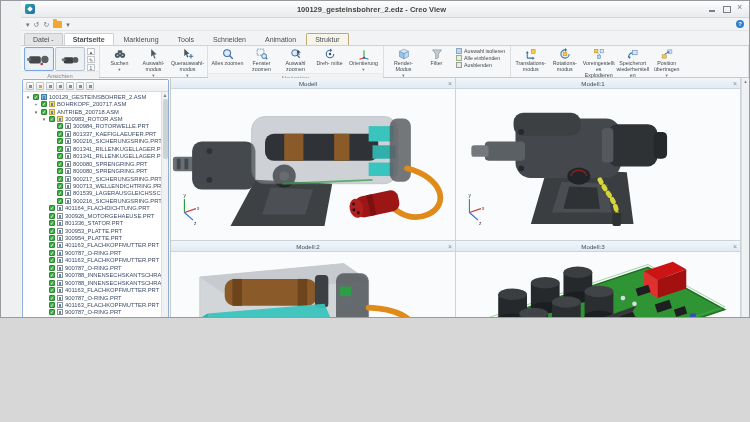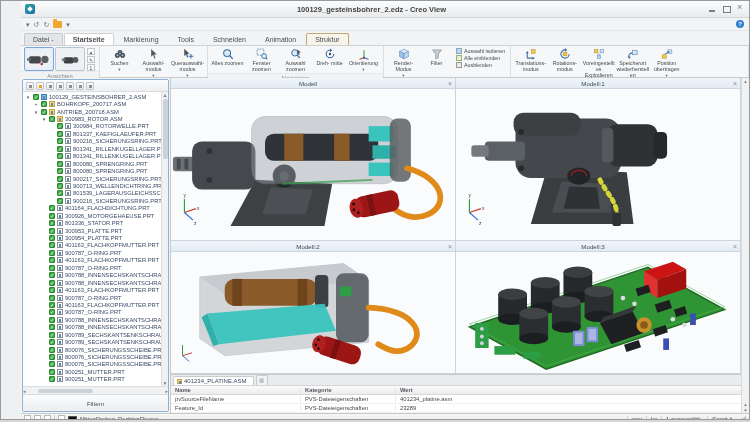--- a/index.html
+++ b/index.html
@@ -1,17 +1,17 @@
 <!DOCTYPE html>
 <html><head>
 <meta charset="utf-8">
 <style>
   *{margin:0;padding:0;box-sizing:border-box;}
   html,body{background:#d7d7d7;}
-  #app{position:relative;width:750px;height:420px;background:#eef0f2;font-family:"Liberation Sans",sans-serif;overflow:hidden;border:1px solid #979ba0;color:#333;padding-left:20px;}
+  #app{position:relative;width:750px;height:318px;background:#eef0f2;font-family:"Liberation Sans",sans-serif;overflow:hidden;border:1px solid #979ba0;color:#333;padding-left:20px;}
   
   .titlebar{height:17px;background:linear-gradient(#fcfdfe,#e8eaec);border-bottom:1px solid #d4d6d8;display:flex;align-items:center;padding:0 4px;}
   .appicon{width:10px;height:10px;border-radius:2px;background:linear-gradient(135deg,#2fa3a0,#1b6fae);position:relative;flex:0 0 auto;}
   .appicon::after{content:"";position:absolute;left:3px;top:3px;width:4px;height:4px;background:#fff;transform:rotate(45deg);}
   .wtitle{flex:1;text-align:center;font-size:7.5px;color:#444;font-weight:bold;}
   .winctl{display:flex;gap:5px;align-items:center;}
   .wbtn{width:9px;height:8px;position:relative;display:inline-block;}
   .wmin::after{content:"";position:absolute;left:1px;bottom:1px;width:6px;height:2px;background:#7b7f84;}
   .wmax::after{content:"";position:absolute;left:1px;top:1px;width:6px;height:5px;border:1px solid #7b7f84;}
   .wclose::after{content:"×";position:absolute;left:1px;top:-3px;font-size:9px;color:#7b7f84;}

